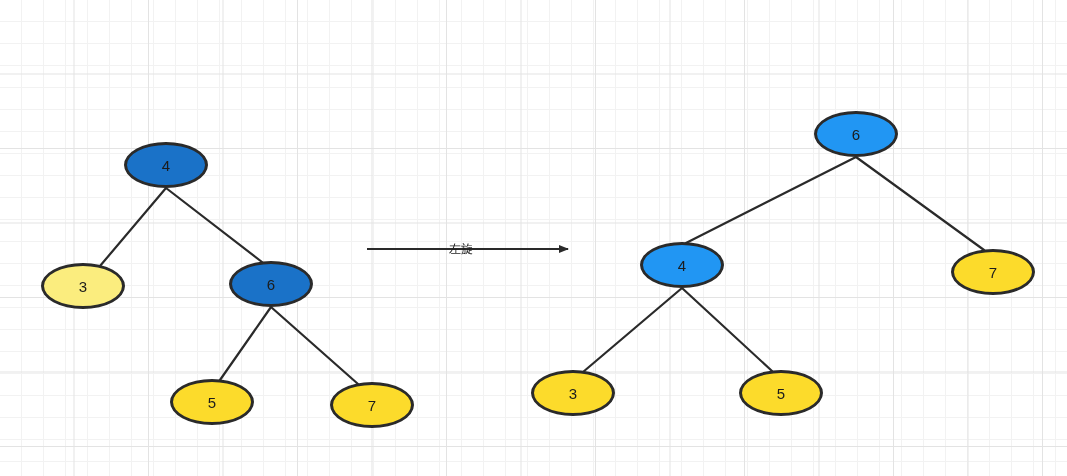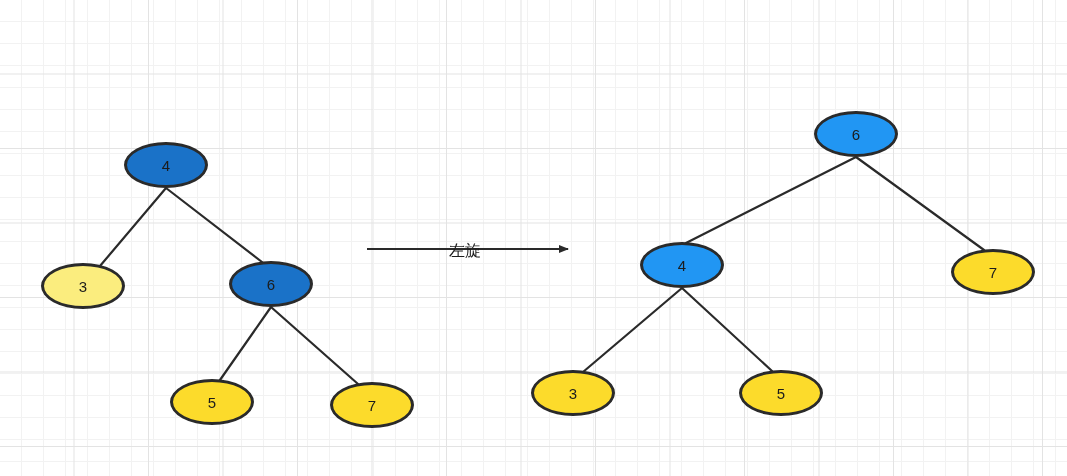--- a/index.html
+++ b/index.html
@@ -47,21 +47,21 @@
     border: 3px solid #2a2a2a;
     box-sizing: border-box;
     font-size: 15px;
     color: #1c1c1c;
     font-family: "Liberation Sans", "DejaVu Sans", sans-serif;
     line-height: 1;
     user-select: none;
   }
   .arrow-label {
     position: absolute;
-    font-size: 16px;
+    font-size: 12px;
     color: #1c1c1c;
     font-family: Liberation Serif, serif;
     background: transparent;
     white-space: nowrap;
     user-select: none;
   }
 </style>
 </head>
 <body>
 

